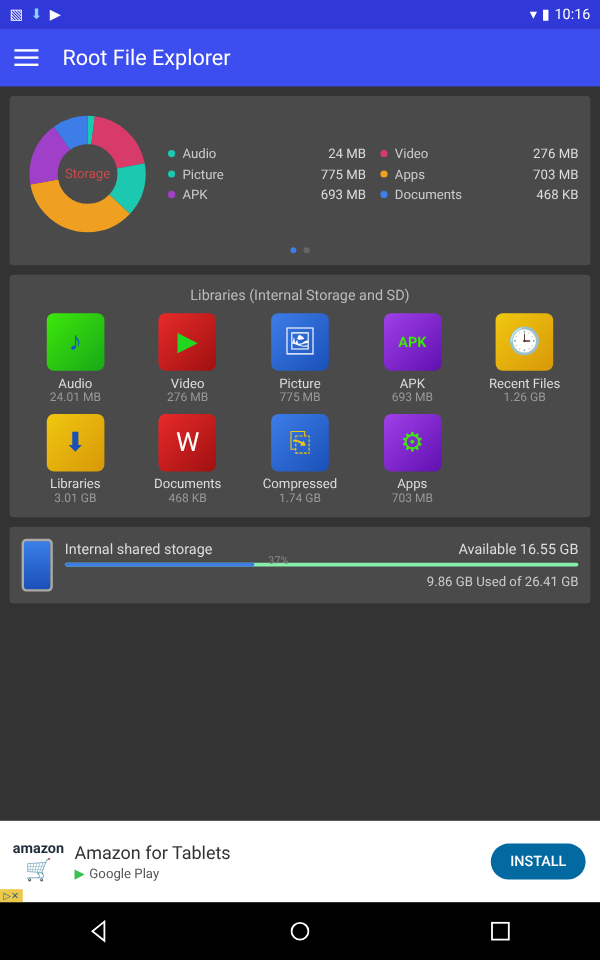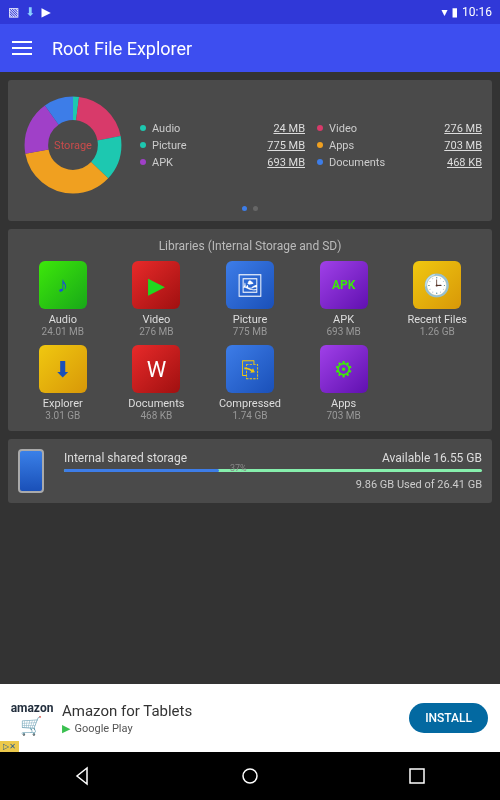--- a/index.html
+++ b/index.html
@@ -13,31 +13,31 @@
 .appbar-title { font-size: 18px; font-weight: 400; }
 .content { padding: 8px; }
 .card { background: #4a4a4a; border-radius: 3px; padding: 10px; margin-bottom: 8px; }
 .storage-card { display: flex; gap: 12px; align-items: center; }
 .donut-wrap { position: relative; width: 110px; height: 110px; flex-shrink: 0; }
 .donut-label { position: absolute; top: 50%; left: 50%; transform: translate(-50%, -50%); color: #c94b4b; font-size: 11px; font-weight: 400; }
 .legend { flex: 1; display: grid; grid-template-columns: 1fr 1fr; gap: 4px 12px; font-size: 11px; color: #ccc; }
 .legend-item { display: flex; align-items: center; gap: 6px; }
 .legend-dot { width: 6px; height: 6px; border-radius: 50%; flex-shrink: 0; }
 .legend-name { flex: 1; }
-.legend-val { color: #ddd; text-decoration: underline; }
+.legend-val { color: #ddd; }
 .dots-ind { display: flex; justify-content: center; gap: 6px; margin-top: 6px; }
 .dots-ind span { width: 5px; height: 5px; border-radius: 50%; background: #666; }
 .dots-ind span.active { background: #3d7de8; }
 .libs-title { text-align: center; color: #bbb; font-size: 12px; margin-bottom: 8px; }
 .lib-grid { display: grid; grid-template-columns: repeat(5, 1fr); gap: 8px 4px; }
 .lib-item { display: flex; flex-direction: column; align-items: center; text-align: center; }
 .lib-icon { width: 48px; height: 48px; border-radius: 6px; display: flex; align-items: center; justify-content: center; font-size: 22px; margin-bottom: 4px; position: relative; overflow: hidden; }
 .lib-name { font-size: 11px; color: #ddd; }
 .lib-size { font-size: 10px; color: #999; }
-.storage-row { display: flex; gap: 20px; align-items: center; }
+.storage-row { display: flex; gap: 10px; align-items: center; }
 .phone-icon { width: 26px; height: 44px; border-radius: 4px; background: linear-gradient(#3a80e8,#1a50b8); border: 2px solid #aaa; flex-shrink: 0; }
 .storage-info { flex: 1; }
 .storage-top { display: flex; justify-content: space-between; font-size: 12px; color: #ddd; margin-bottom: 4px; }
 .progress { height: 3px; background: #86efac; border-radius: 2px; position: relative; }
 .progress-fill { height: 100%; background: #3d7de8; border-radius: 2px; position: relative; }
 .progress-pct { position: absolute; right: -28px; top: -6px; font-size: 9px; color: #888; }
 .storage-used { text-align: right; font-size: 11px; color: #ccc; margin-top: 6px; }
 .ad-banner { position: absolute; left: 0; right: 0; bottom: 48px; height: 68px; background: #fff; display: flex; align-items: center; padding: 8px 12px; color: #333; gap: 10px; }
 .ad-logo { width: 40px; height: 40px; display: flex; flex-direction: column; align-items: center; justify-content: center; font-size: 8px; color: #232f3e; }
 .ad-text { flex: 1; }
@@ -149,21 +149,21 @@
           <div class="lib-name">APK</div>
           <div class="lib-size">693 MB</div>
         </div>
         <div class="lib-item">
           <div class="lib-icon" style="background:linear-gradient(135deg,#f0c810,#d89808);color:#1a50b8;">🕒</div>
           <div class="lib-name">Recent Files</div>
           <div class="lib-size">1.26 GB</div>
         </div>
         <div class="lib-item">
           <div class="lib-icon" style="background:linear-gradient(135deg,#f0c810,#d89808);color:#1a50b8;">⬇</div>
-          <div class="lib-name">Explorer</div>
+          <div class="lib-name">Libraries</div>
           <div class="lib-size">3.01 GB</div>
         </div>
         <div class="lib-item">
           <div class="lib-icon" style="background:linear-gradient(135deg,#e82a2a,#a01010);color:#fff;">W</div>
           <div class="lib-name">Documents</div>
           <div class="lib-size">468 KB</div>
         </div>
         <div class="lib-item">
           <div class="lib-icon" style="background:linear-gradient(135deg,#3d7de8,#1a50b8);color:#f0c810;">⎘</div>
           <div class="lib-name">Compressed</div>

